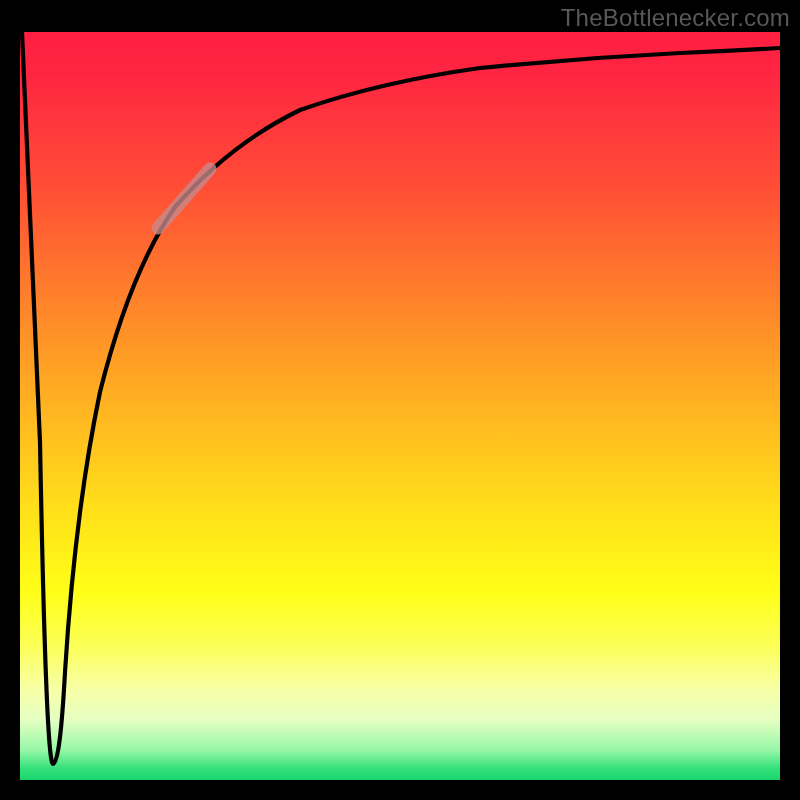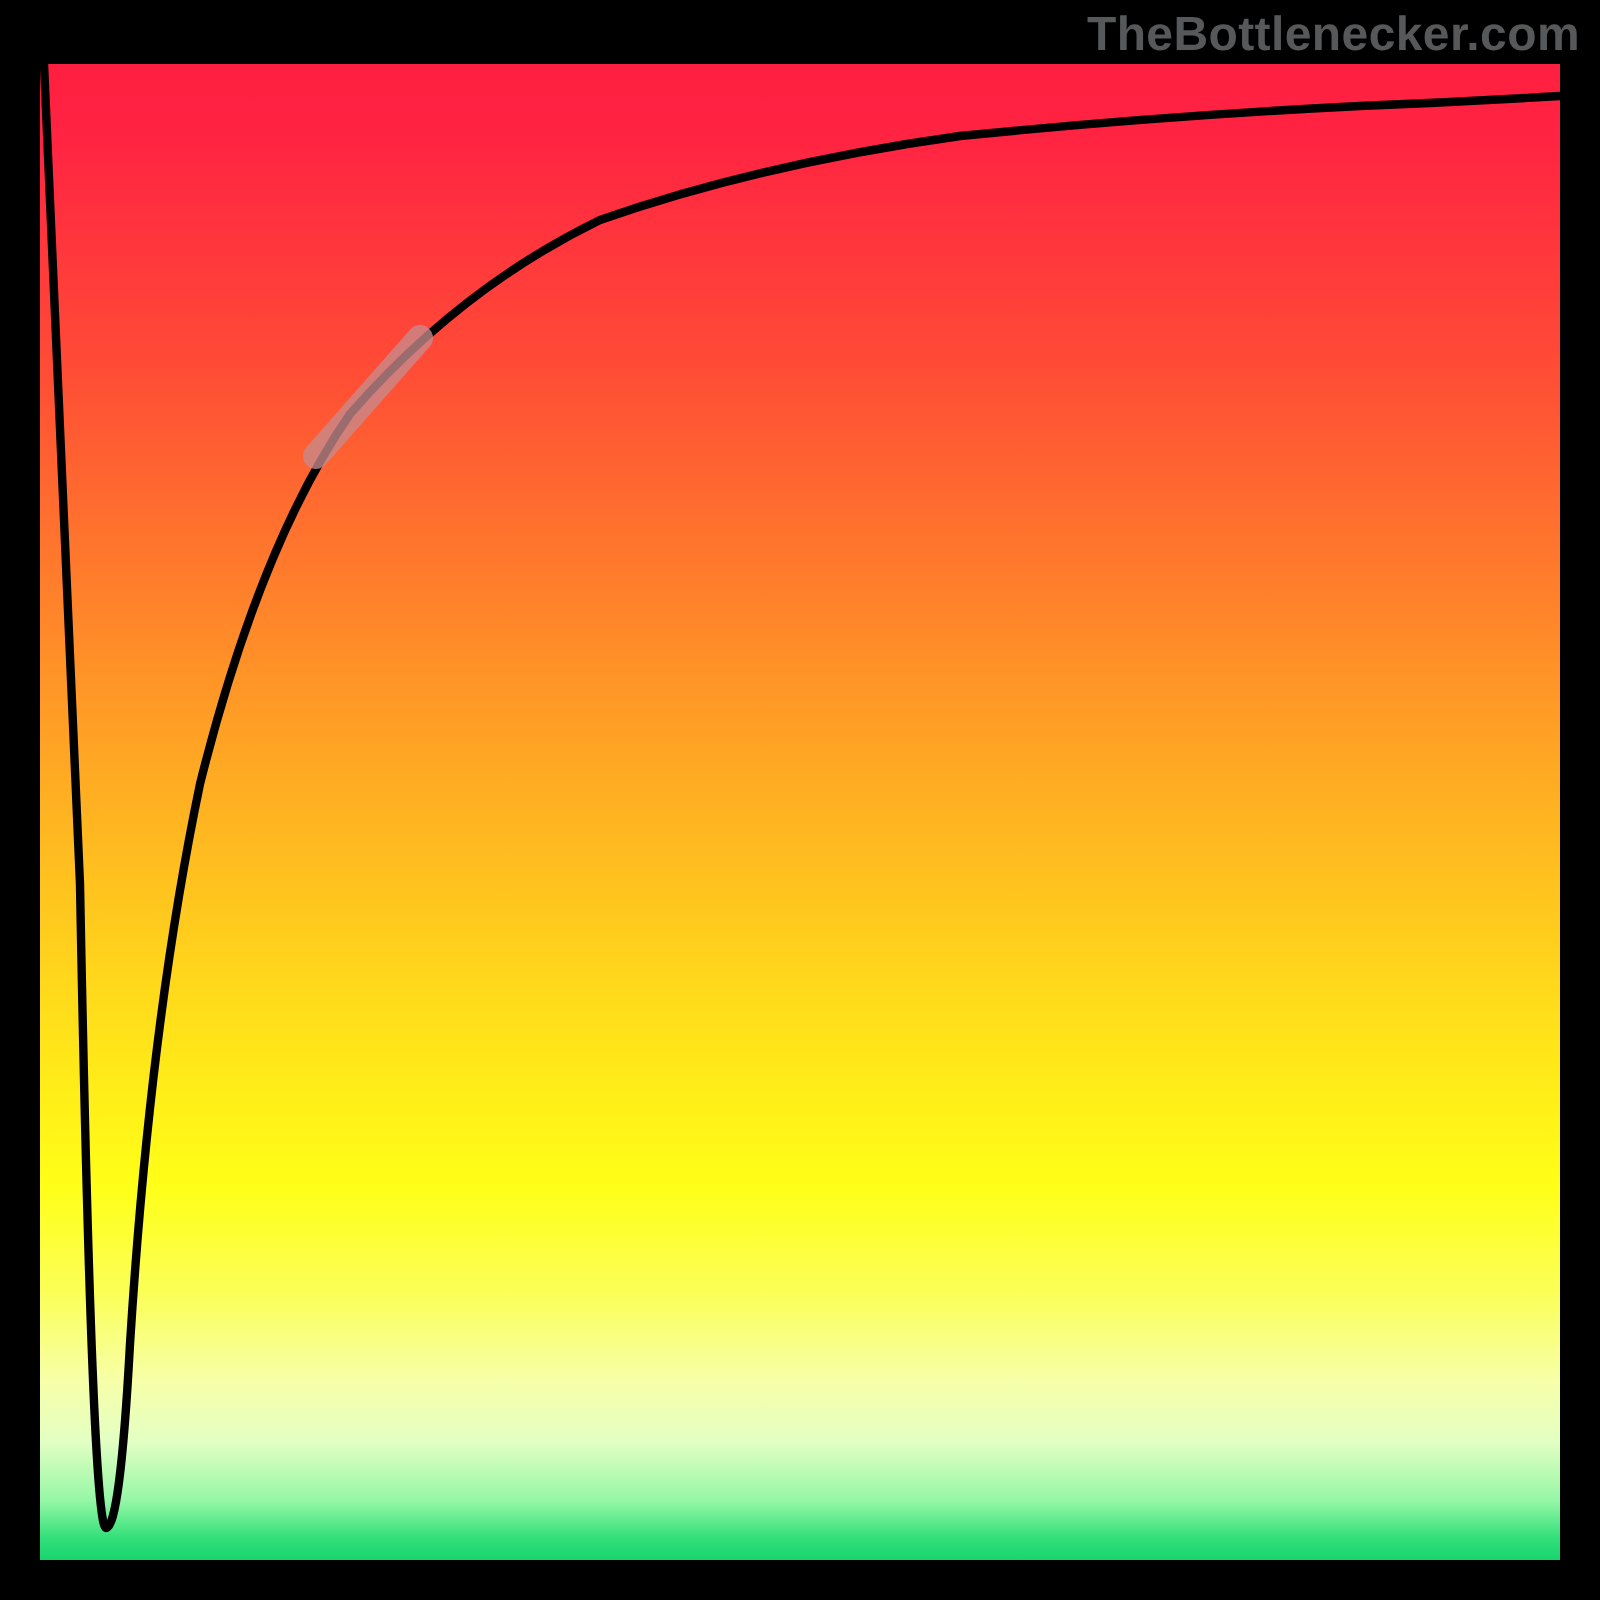--- a/index.html
+++ b/index.html
@@ -14,21 +14,21 @@
     position: relative;
     width: 800px;
     height: 800px;
     background: #000000;
   }
   .watermark {
     position: absolute;
     top: 4px;
     right: 10px;
     font-size: 24px;
-    font-weight: 700;
+    font-weight: 400;
     color: #56585a;
     letter-spacing: 0.2px;
     z-index: 20;
   }
   .plot-area {
     position: absolute;
     left: 20px;
     top: 32px;
     width: 760px;
     height: 748px;

